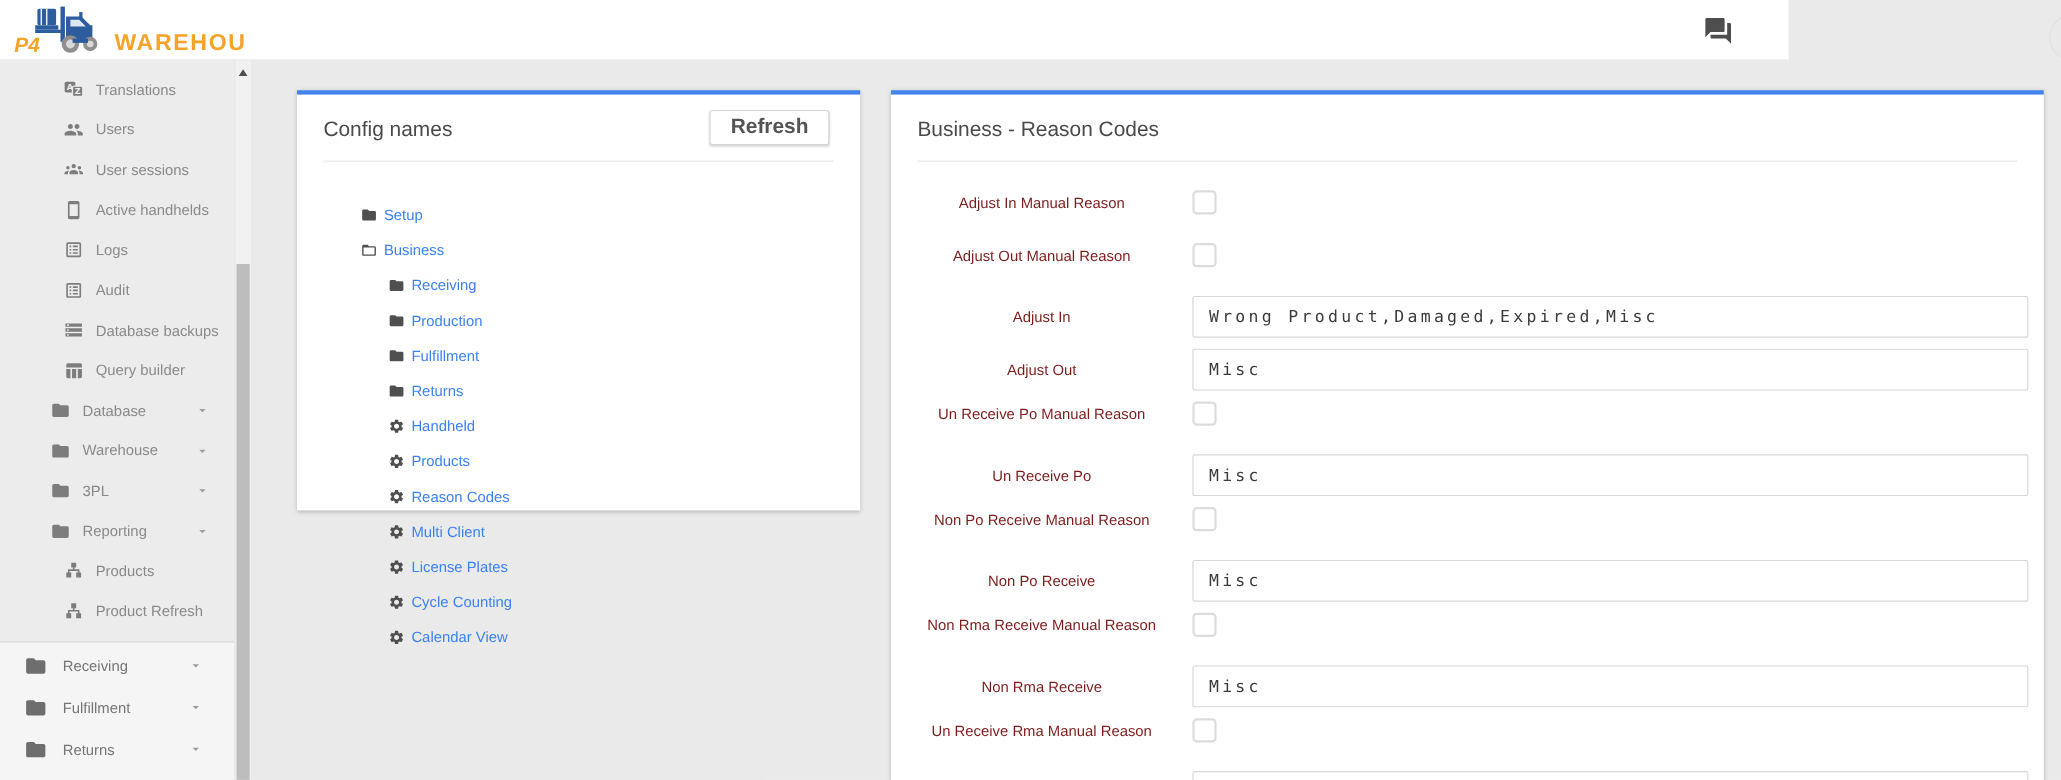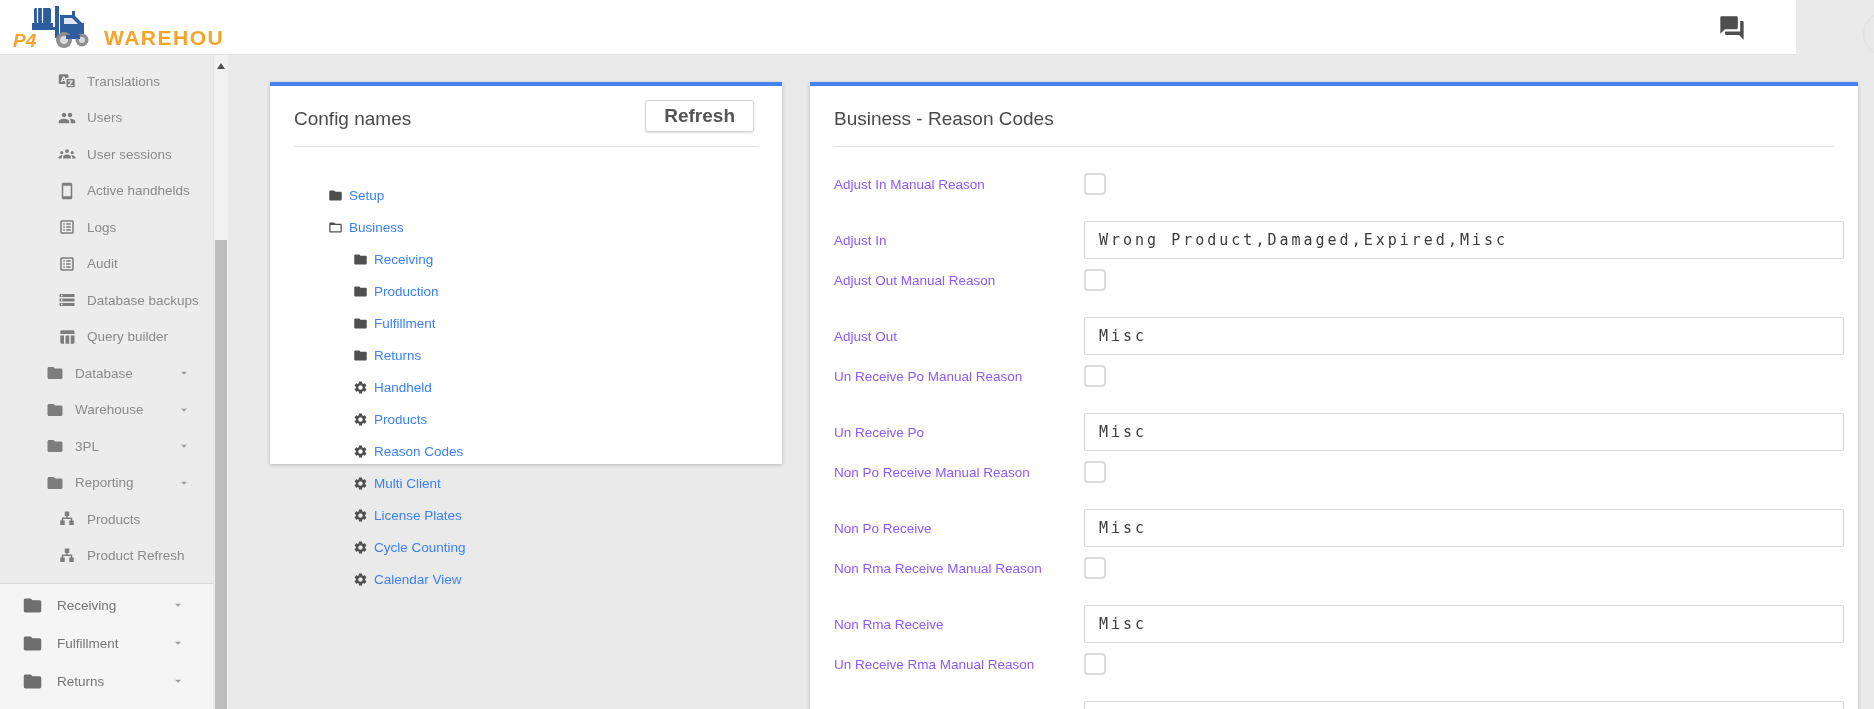--- a/index.html
+++ b/index.html
@@ -6,21 +6,21 @@
   html,body { width:1874px; height:709px; overflow:hidden; }
   body {
     position:relative;
     background:#eaeaea;
     font-family:"Liberation Sans", sans-serif;
     -webkit-font-smoothing:antialiased;
   }
 
   
   .topbar {
-    position:absolute; top:0; left:0; width:1796px; height:55px;
+    position:absolute; top:0; left:0; width:1626px; height:55px;
     background:#ffffff; border-bottom:1px solid #e3e3e3; z-index:30;
   }
   .logo { position:absolute; left:12px; top:5px; display:flex; align-items:flex-end; }
   .logo svg { display:block; }
   .chat-btn {
     position:absolute; right:48px; top:14px; width:30px; height:30px;
     color:#4e4e4e; cursor:pointer;
   }
   .chat-btn svg { width:28px; height:28px; }
   .avatar {
@@ -99,22 +99,22 @@
   .tree-item.lvl1 { margin-left:25px; }
   .tree-item .tic { width:15px; height:15px; color:#4f4f4f; margin-right:6px; flex:0 0 auto; }
   .tree-item .tic svg { width:100%; height:100%; display:block; }
 
   
   .form-body { padding:26px 14px 0 24px; }
   .form-row { display:flex; }
   .form-row.cb { height:22px; margin-bottom:26px; align-items:center; }
   .form-row.tx { height:38px; margin-bottom:10px; align-items:center; }
   .f-label {
-    width:226px; margin-right:24px; text-align:left;
-    font-size:13.5px; color:#8b5cf6; flex:0 0 auto;
+    width:226px; margin-right:24px; text-align:center;
+    font-size:13.5px; color:#7f1d1d; flex:0 0 auto;
   }
   .f-check {
     appearance:none; -webkit-appearance:none;
     width:22px; height:22px; border:2px solid #dcdcdc; border-radius:4px;
     background:#fff; cursor:pointer; flex:0 0 auto;
   }
   .f-input {
     flex:1 1 auto; height:38px; padding:0 14px;
     border:1px solid #d6d6d6; border-radius:2px; background:#fff;
     font-family:"DejaVu Sans Mono", monospace;
@@ -463,28 +463,28 @@
 <div class="card card-form">
   <div class="card-head">
     <div class="card-title">Business - Reason Codes</div>
   </div>
   <div class="card-divider"></div>
   <div class="form-body" id="form-body">
       <div class="form-row cb">
         <div class="f-label">Adjust In Manual Reason</div>
         <input type="checkbox" class="f-check" style="">
       </div>
+      <div class="form-row cb">
+        <div class="f-label">Adjust Out Manual Reason</div>
+        <input type="checkbox" class="f-check" style="">
+      </div>
       <div class="form-row tx">
         <div class="f-label">Adjust In</div>
         <input type="text" class="f-input" value="Wrong Product,Damaged,Expired,Misc" style="">
       </div>
-      <div class="form-row cb">
-        <div class="f-label">Adjust Out Manual Reason</div>
-        <input type="checkbox" class="f-check" style="">
-      </div>
       <div class="form-row tx">
         <div class="f-label">Adjust Out</div>
         <input type="text" class="f-input" value="Misc" style="">
       </div>
       <div class="form-row cb">
         <div class="f-label">Un Receive Po Manual Reason</div>
         <input type="checkbox" class="f-check" style="">
       </div>
       <div class="form-row tx">
         <div class="f-label">Un Receive Po</div>

